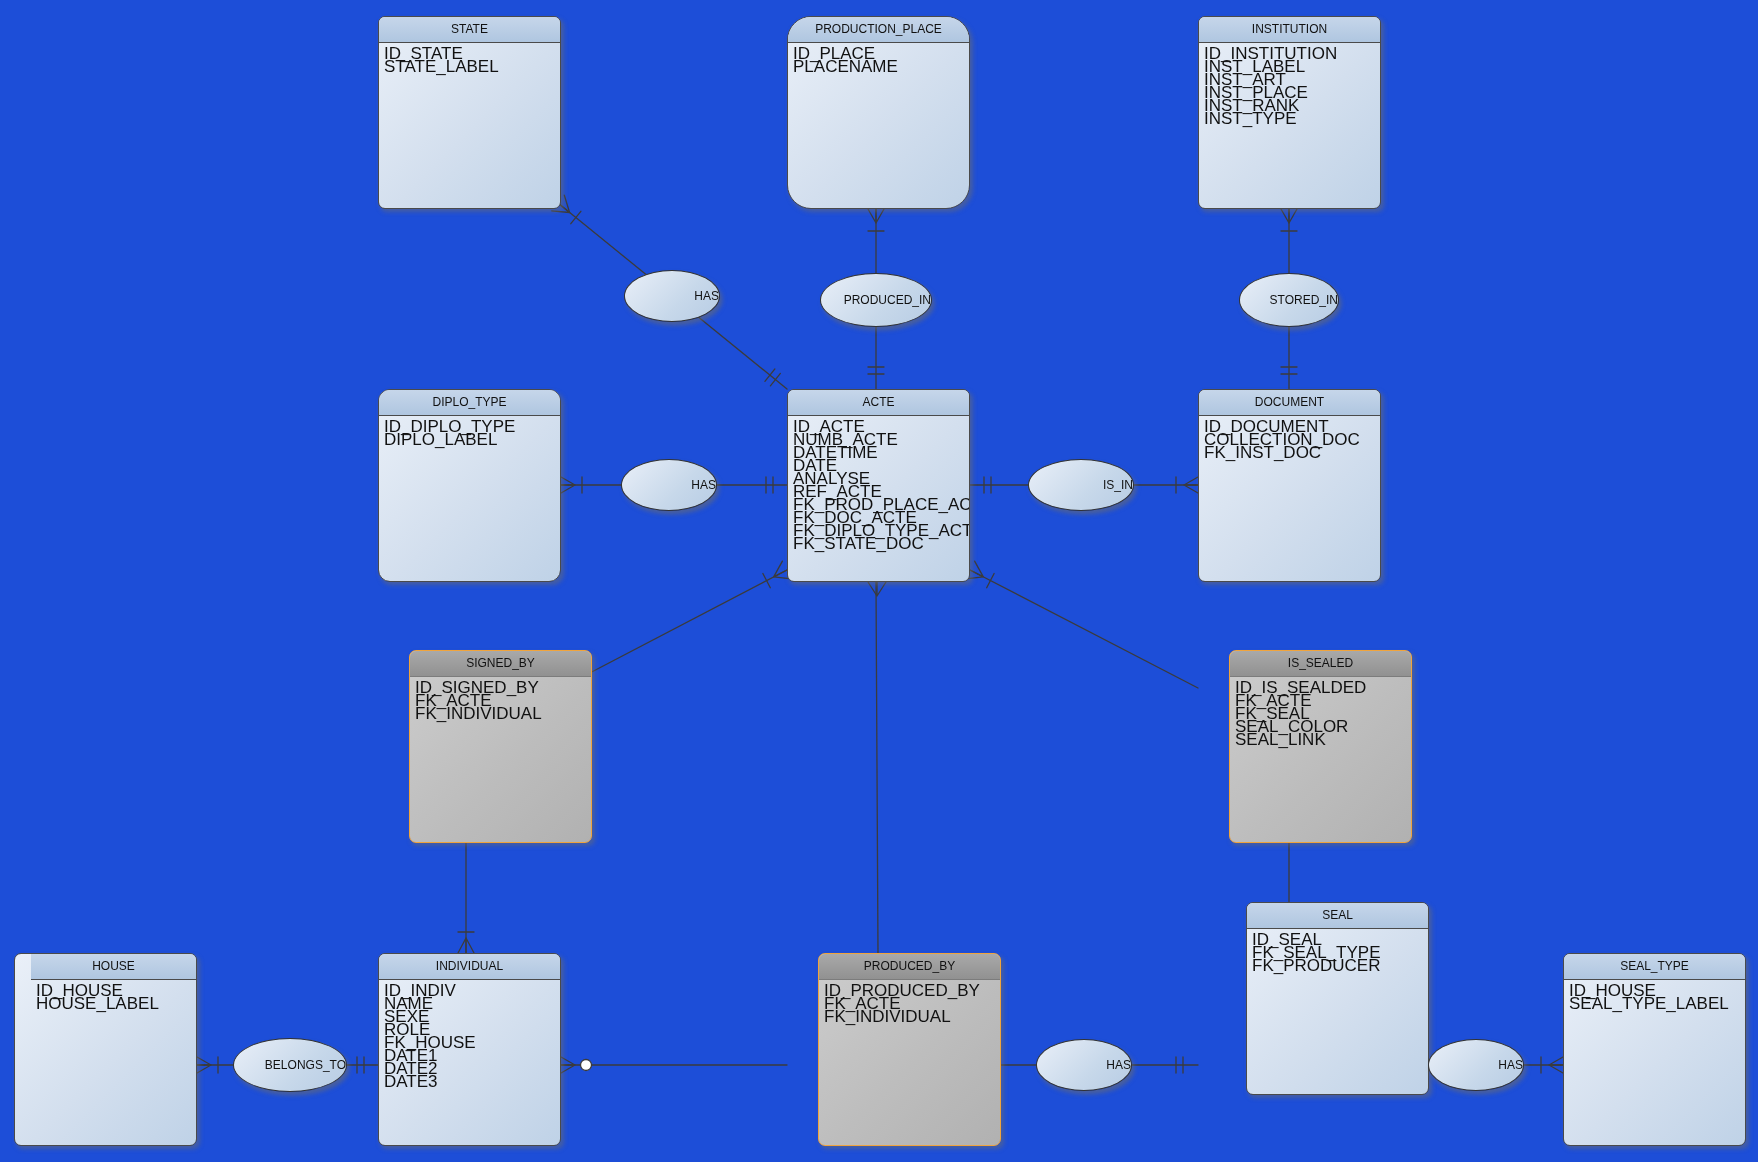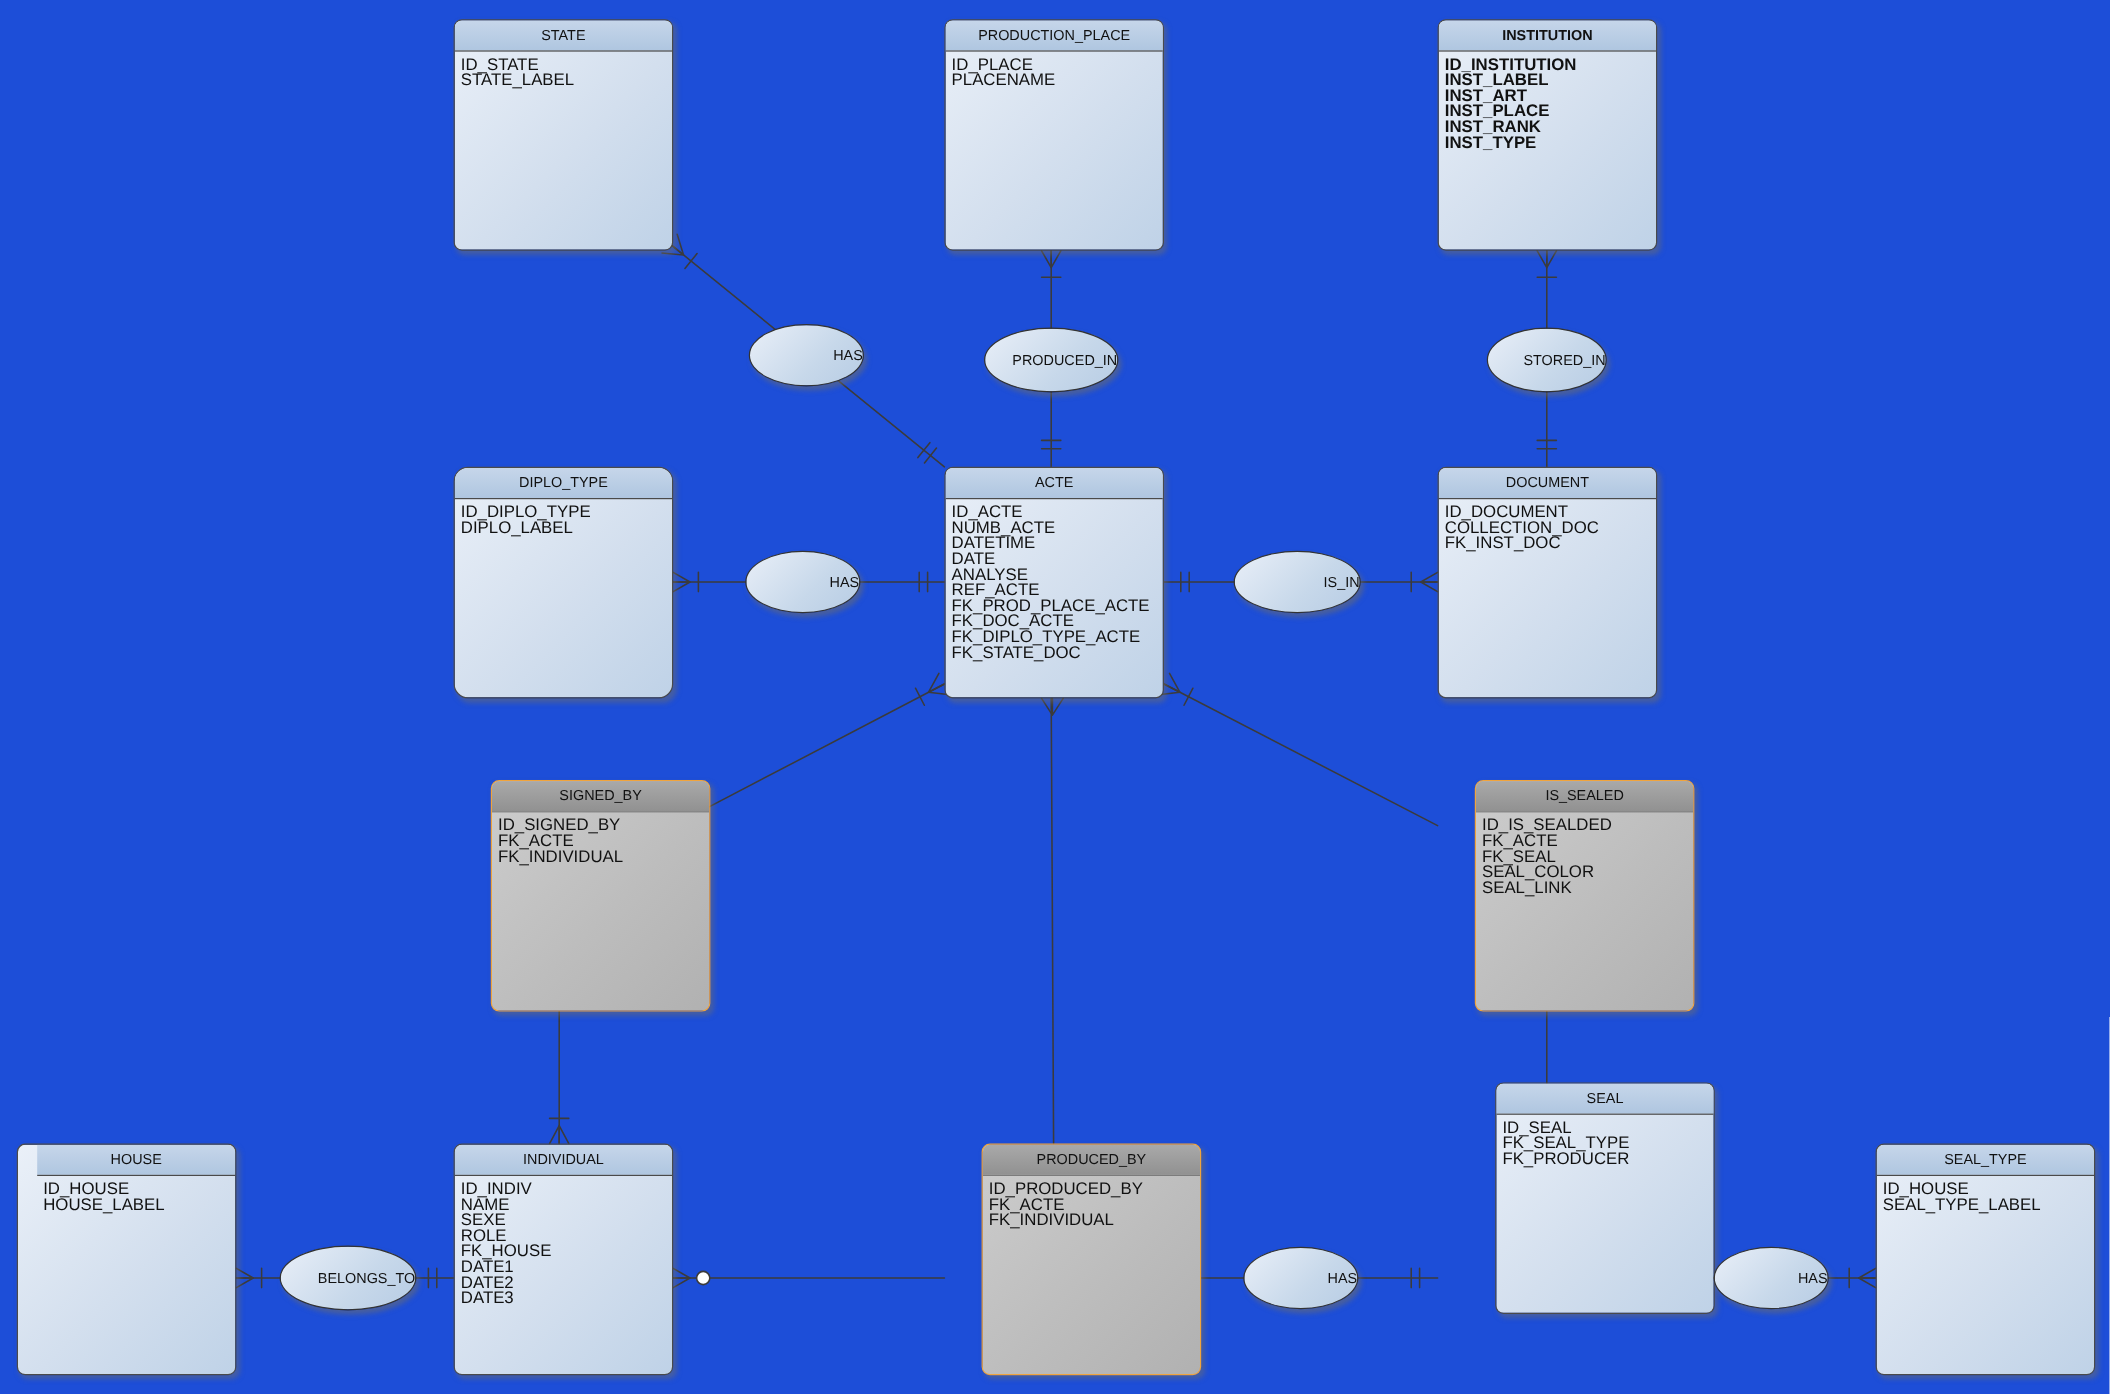--- a/index.html
+++ b/index.html
@@ -4,21 +4,21 @@
 <style>
   html,body{margin:0;padding:0;background:#ffffff;}
   #canvas{position:relative;width:1758px;height:1162px;background:#1d4ed8;overflow:hidden;
           font-family:"Liberation Sans","DejaVu Sans",sans-serif;color:#111;}
   svg.wires{position:absolute;left:0;top:0;z-index:1;}
   .entity{position:absolute;width:183px;height:193px;border:1.4px solid #4a4a4a;border-radius:7px;
           background:linear-gradient(135deg,#eaf0f8 0%,#d3dfee 55%,#bfd2e7 100%);
           box-shadow:2.5px 3px 4px rgba(110,110,110,.5);z-index:2;box-sizing:border-box;overflow:hidden;}
   .entity .hd{height:25px;line-height:25px;text-align:center;font-size:12px;
           border-bottom:1.4px solid #4a4a4a;background:linear-gradient(180deg,#c6d6ea 0%,#afc6e0 100%);}
-  .entity .fl{padding:4px 5px;font-size:14px;line-height:13px;white-space:pre-line;text-align:left;}
+  .entity .fl{padding:4px 5px;font-size:17px;line-height:13px;white-space:pre-line;text-align:left;}
   .entity.assoc{border:1.6px solid #f0a43c;background:linear-gradient(135deg,#cdcdcd 0%,#bdbdbd 55%,#b1b1b1 100%);margin-left:31px;}
   .entity.assoc .hd{background:linear-gradient(180deg,#a9a9a9 0%,#919191 100%);border-bottom:1.4px solid #7c7c7c;}
   .rel{position:absolute;border:1.4px solid #333;border-radius:50%;
        background:linear-gradient(135deg,#e9eff8 0%,#c7d8ea 60%,#b7cce4 100%);
        box-shadow:2.5px 3.5px 4px rgba(110,110,110,.55);display:flex;align-items:center;justify-content:flex-end;
        font-size:12px;z-index:3;box-sizing:border-box;}
 </style>
 </head>
 <body>
 
@@ -102,26 +102,26 @@
       <path d="M1541,1057 L1541,1073"></path>
       <path d="M1549,1065 L1563,1057 M1549,1065 L1563,1065 M1549,1065 L1563,1073"></path>
     </g>
   </svg>
 
   <div class="entity" style="left:378px;top:16px;">
     <div class="hd">STATE</div>
     <div class="fl">ID_STATE
 STATE_LABEL</div>
   </div>
-  <div class="entity" style="left:787px;top:16px;">
+  <div class="entity" style="left:787px;top:16px;border-radius:24px;">
     <div class="hd">PRODUCTION_PLACE</div>
     <div class="fl">ID_PLACE
 PLACENAME</div>
   </div>
-  <div class="entity" style="left:1198px;top:16px;font-weight:bold;">
+  <div class="entity" style="left:1198px;top:16px;">
     <div class="hd">INSTITUTION</div>
     <div class="fl">ID_INSTITUTION
 INST_LABEL
 INST_ART
 INST_PLACE
 INST_RANK
 INST_TYPE</div>
   </div>
 
   <div class="entity" style="left:378px;top:389px;border-radius:12px;">

